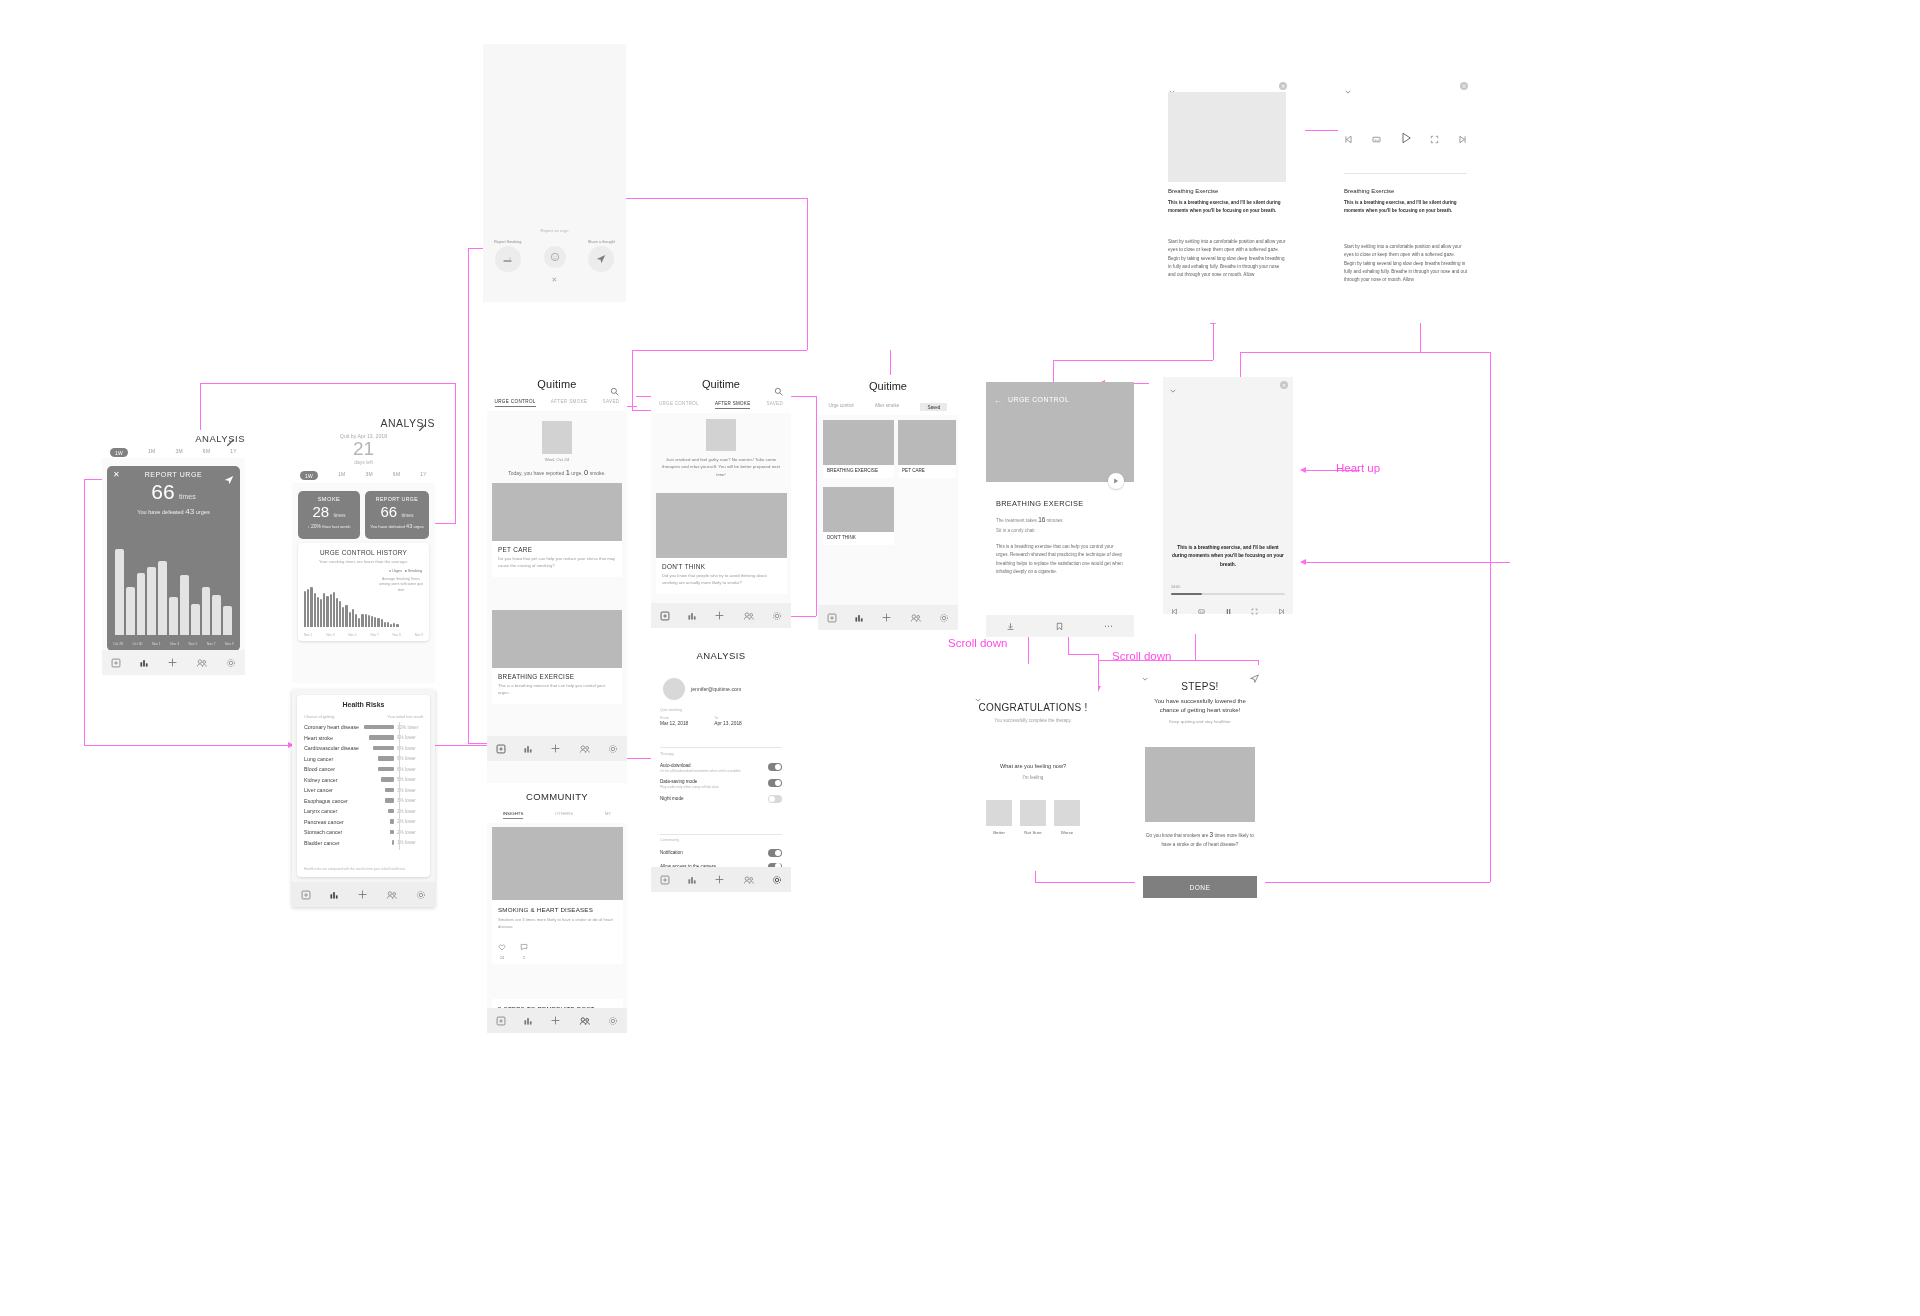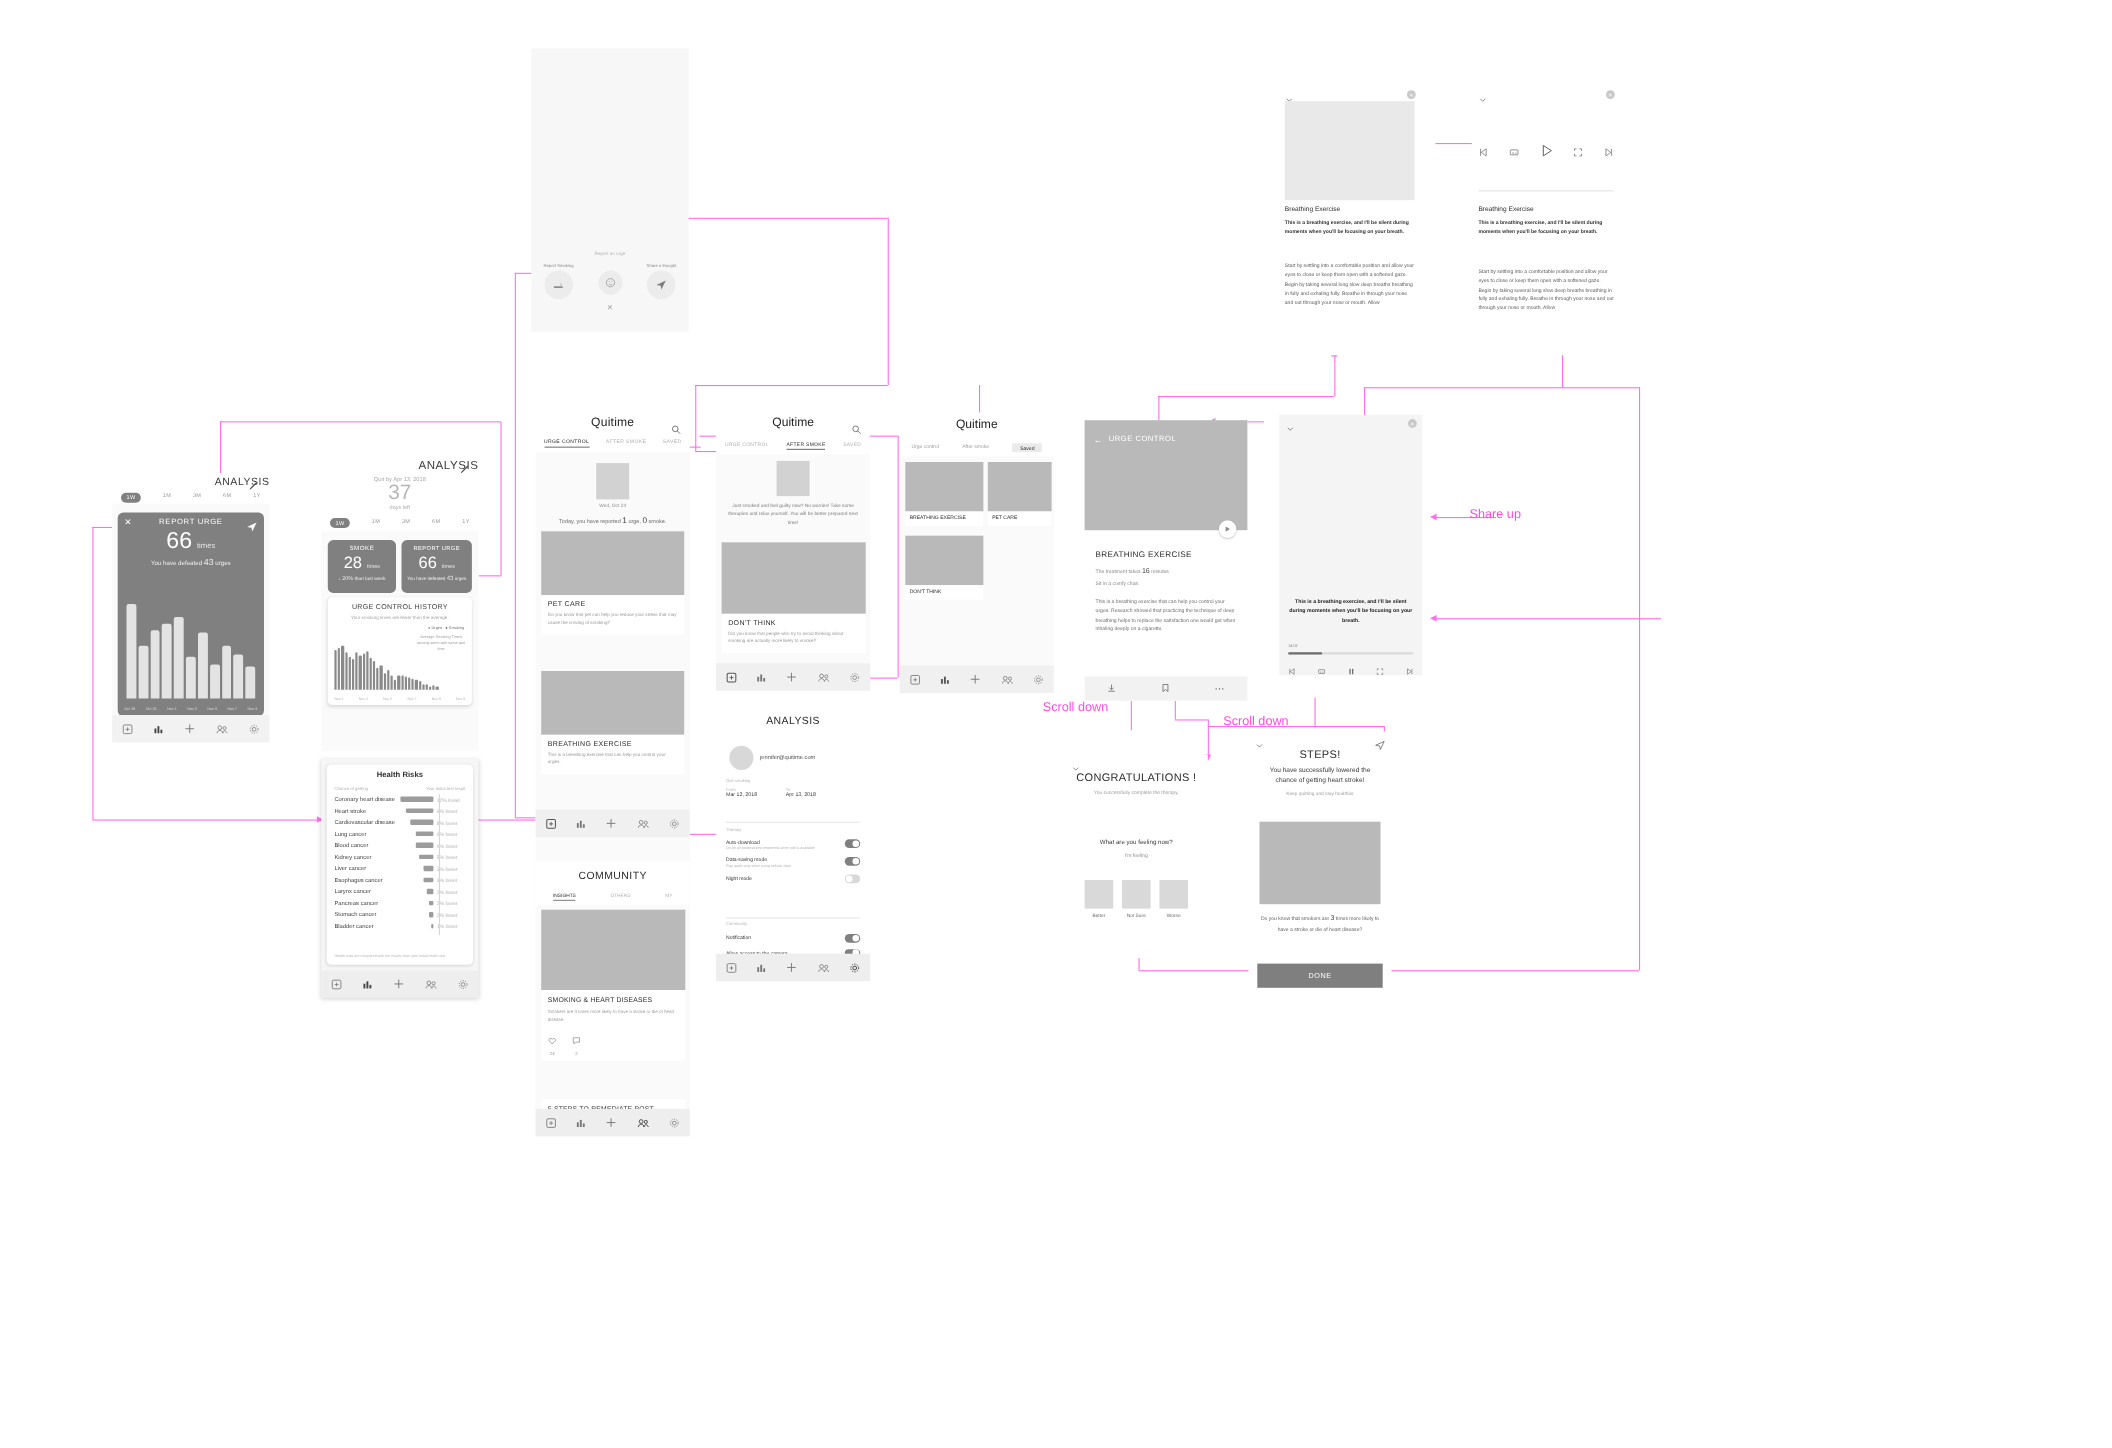--- a/index.html
+++ b/index.html
@@ -134,21 +134,21 @@
   <div class="ln lnv" style="left:1098px; top:654px; height:35px;"></div>
   <div class="arrow ar-d" style="left:1095px; top:686px;"></div>
   <div class="ln lnh" style="left:1098px; top:660px; width:160px;"></div>
   <div class="ln lnv" style="left:1258px; top:660px; height:25px;"></div>
   <div class="ln lnv" style="left:1195px; top:634px; height:26px;"></div>
   <div class="ln lnh" style="left:1195px; top:660px; width:63px;"></div>
 
   <div class="ln lnh" style="left:1035px; top:882px; width:110px;"></div>
   <div class="ln lnv" style="left:1035px; top:800px; height:82px;"></div>
 
-  <div class="scroll-lbl" style="left:1336px; top:462px;">Share up</div>
+  <div class="scroll-lbl" style="left:1336px; top:462px;">Heart up</div>
   <div class="scroll-lbl" style="left:948px; top:637px;">Scroll down</div>
   <div class="scroll-lbl" style="left:1112px; top:650px;">Scroll down</div>
 </div>
 
 <div class="screen" style="left:102px; top:430px; width:143px; height:245px;">
   <div class="ph-title" style="font-size:9.5px; padding-top:3px;">ANALYSIS</div>
   <div style="position:absolute; right:10px; top:3px; width:9px; height:9px;">
     <svg viewBox="0 0 12 12" width="9" height="9">
         <path d="M1 11 L3 10.2 L10.5 2.7 L9.3 1.5 L1.8 9 Z" fill="#555"></path>
       </svg>
@@ -238,21 +238,21 @@
 </div>
 
 <div class="screen" style="left:292px; top:413px; width:143px; height:270px;">
   <div class="ph-title" style="font-size:10.5px; padding-top:4px;">ANALYSIS</div>
   <div style="position:absolute; right:8px; top:5px;">
     <svg viewBox="0 0 12 12" width="9" height="9">
         <path d="M1 11 L3 10.2 L10.5 2.7 L9.3 1.5 L1.8 9 Z" fill="#555"></path>
       </svg>
   </div>
   <div style="text-align:center; font-size:5.2px; color:#a8a8a8; margin-top:4px;">Quit by Apr 13, 2018</div>
-  <div style="text-align:center; font-size:19px; color:#b6b6b6; font-weight:300; line-height:20px;">37</div>
+  <div style="text-align:center; font-size:19px; color:#b6b6b6; font-weight:300; line-height:20px;">21</div>
   <div style="text-align:center; font-size:5px; color:#b0b0b0;">days left</div>
   <div class="ranges" style="position:absolute; left:8px; right:8px; top:58px;">
     <span class="sel">1W</span>
     <span>1M</span>
     <span>3M</span>
     <span>6M</span>
     <span>1Y</span>
   </div>
   <div class="panel" style="position:absolute; left:0; top:70px; right:0; bottom:0;"></div>
 

